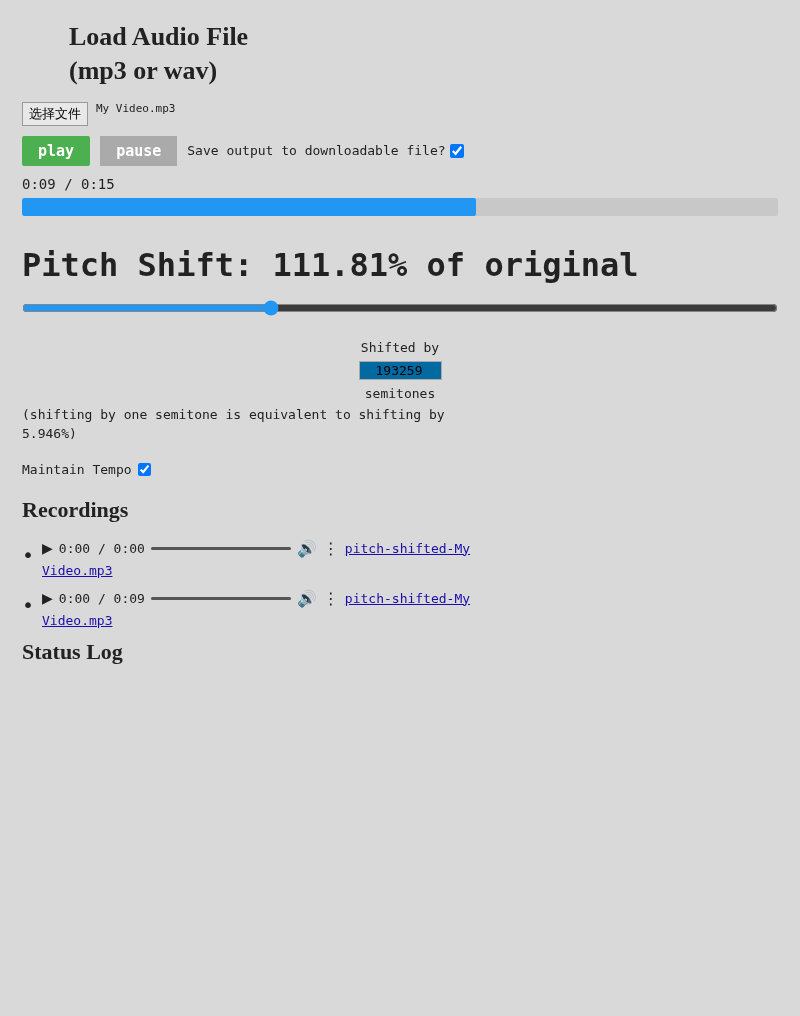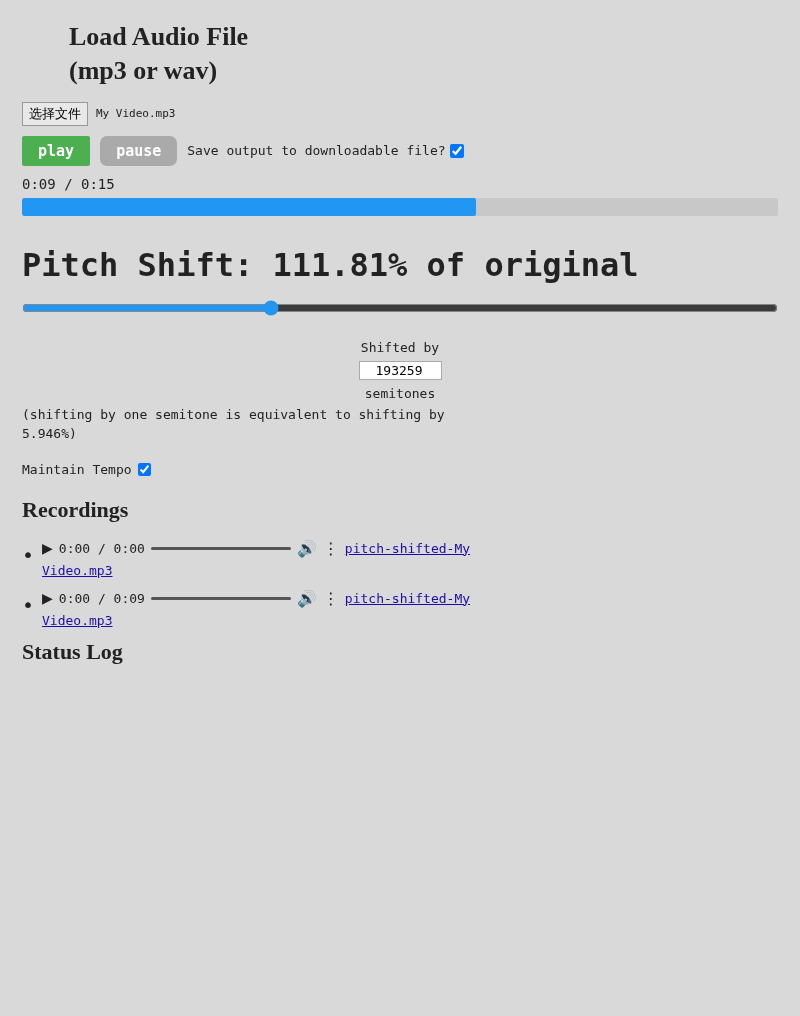--- a/index.html
+++ b/index.html
@@ -21,21 +21,21 @@
       font-size: 26px;
       font-weight: bold;
       font-family: serif, Georgia;
       line-height: 1.3;
       margin-bottom: 14px;
       margin-left: 47px;
     }
 
     .file-row {
       display: flex;
-      align-items: center;
+      align-items: flex-start;
       gap: 8px;
       margin-bottom: 10px;
       flex-wrap: wrap;
     }
 
     .file-choose-btn {
       background: #e8e8e8;
       border: 1px solid #999;
       padding: 2px 6px;
       font-size: 13px;
@@ -70,21 +70,21 @@
 
     .pause-btn {
       background: #aaa;
       color: white;
       border: none;
       padding: 6px 16px;
       font-size: 15px;
       font-weight: bold;
       cursor: pointer;
       font-family: monospace;
-      border-radius: 7px;
+      border-radius: 0;
     }
 
     .save-label {
       font-size: 13px;
       font-family: monospace;
       display: flex;
       align-items: center;
       gap: 4px;
     }
 
@@ -143,21 +143,21 @@
       gap: 6px;
       flex-direction: column;
     }
 
     .semitones-input {
       border: 1px solid #aaa;
       padding: 1px 16px;
       font-size: 13px;
       font-family: monospace;
       width: 83px;
-      background: #ffffff;
+      background: #0369a1;
     }
 
     .semitone-note {
       font-size: 13px;
       font-family: monospace;
       margin-bottom: 18px;
       line-height: 1.5;
     }
 
     .maintain-tempo-row {

